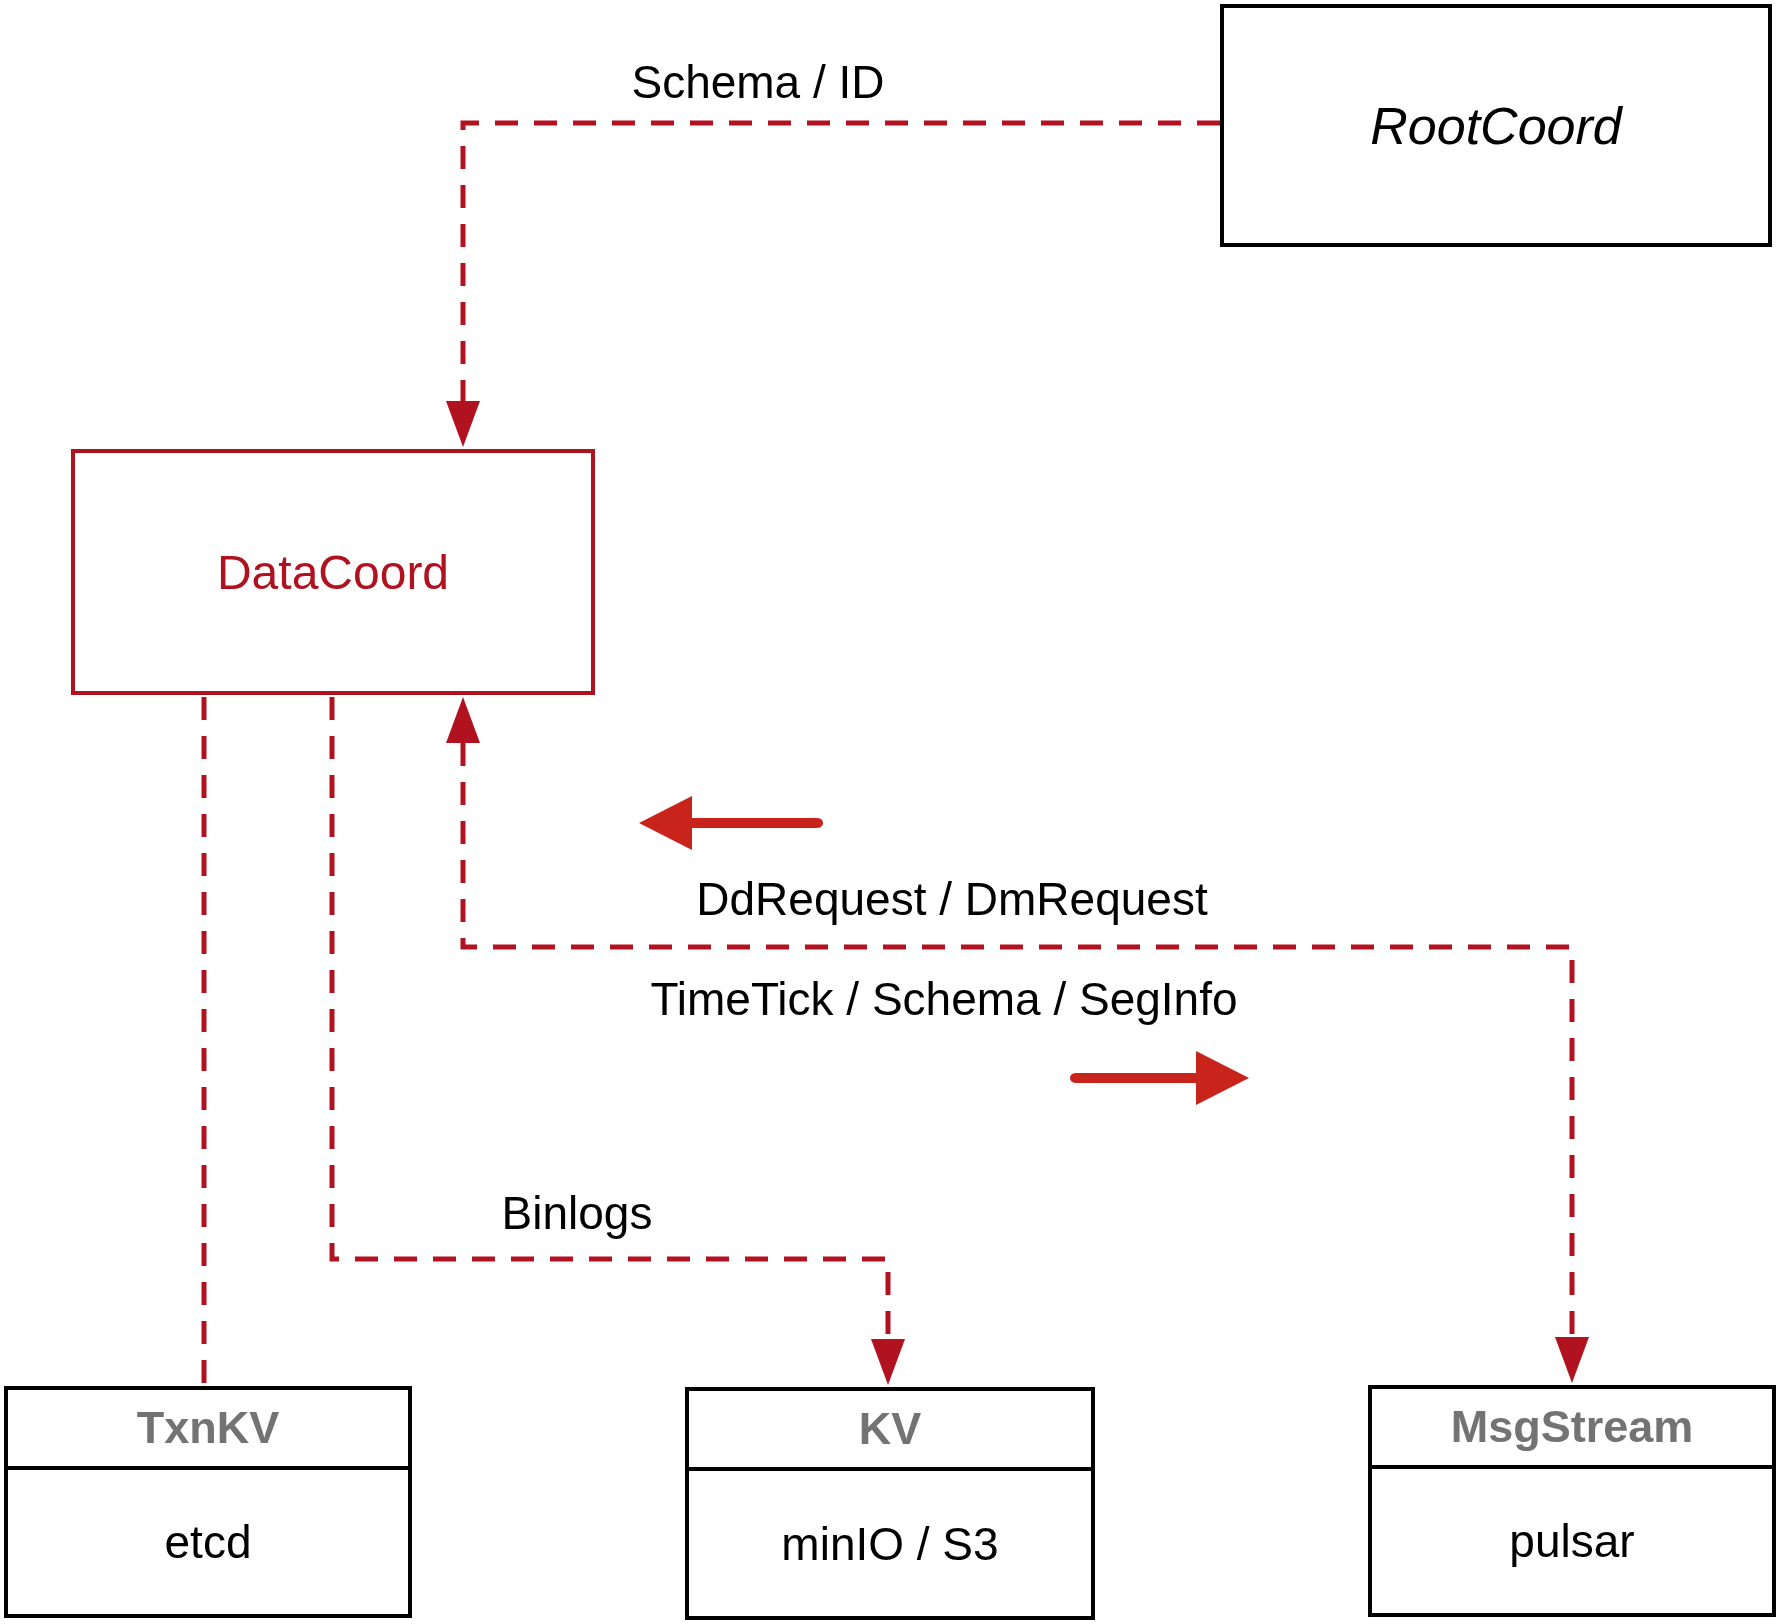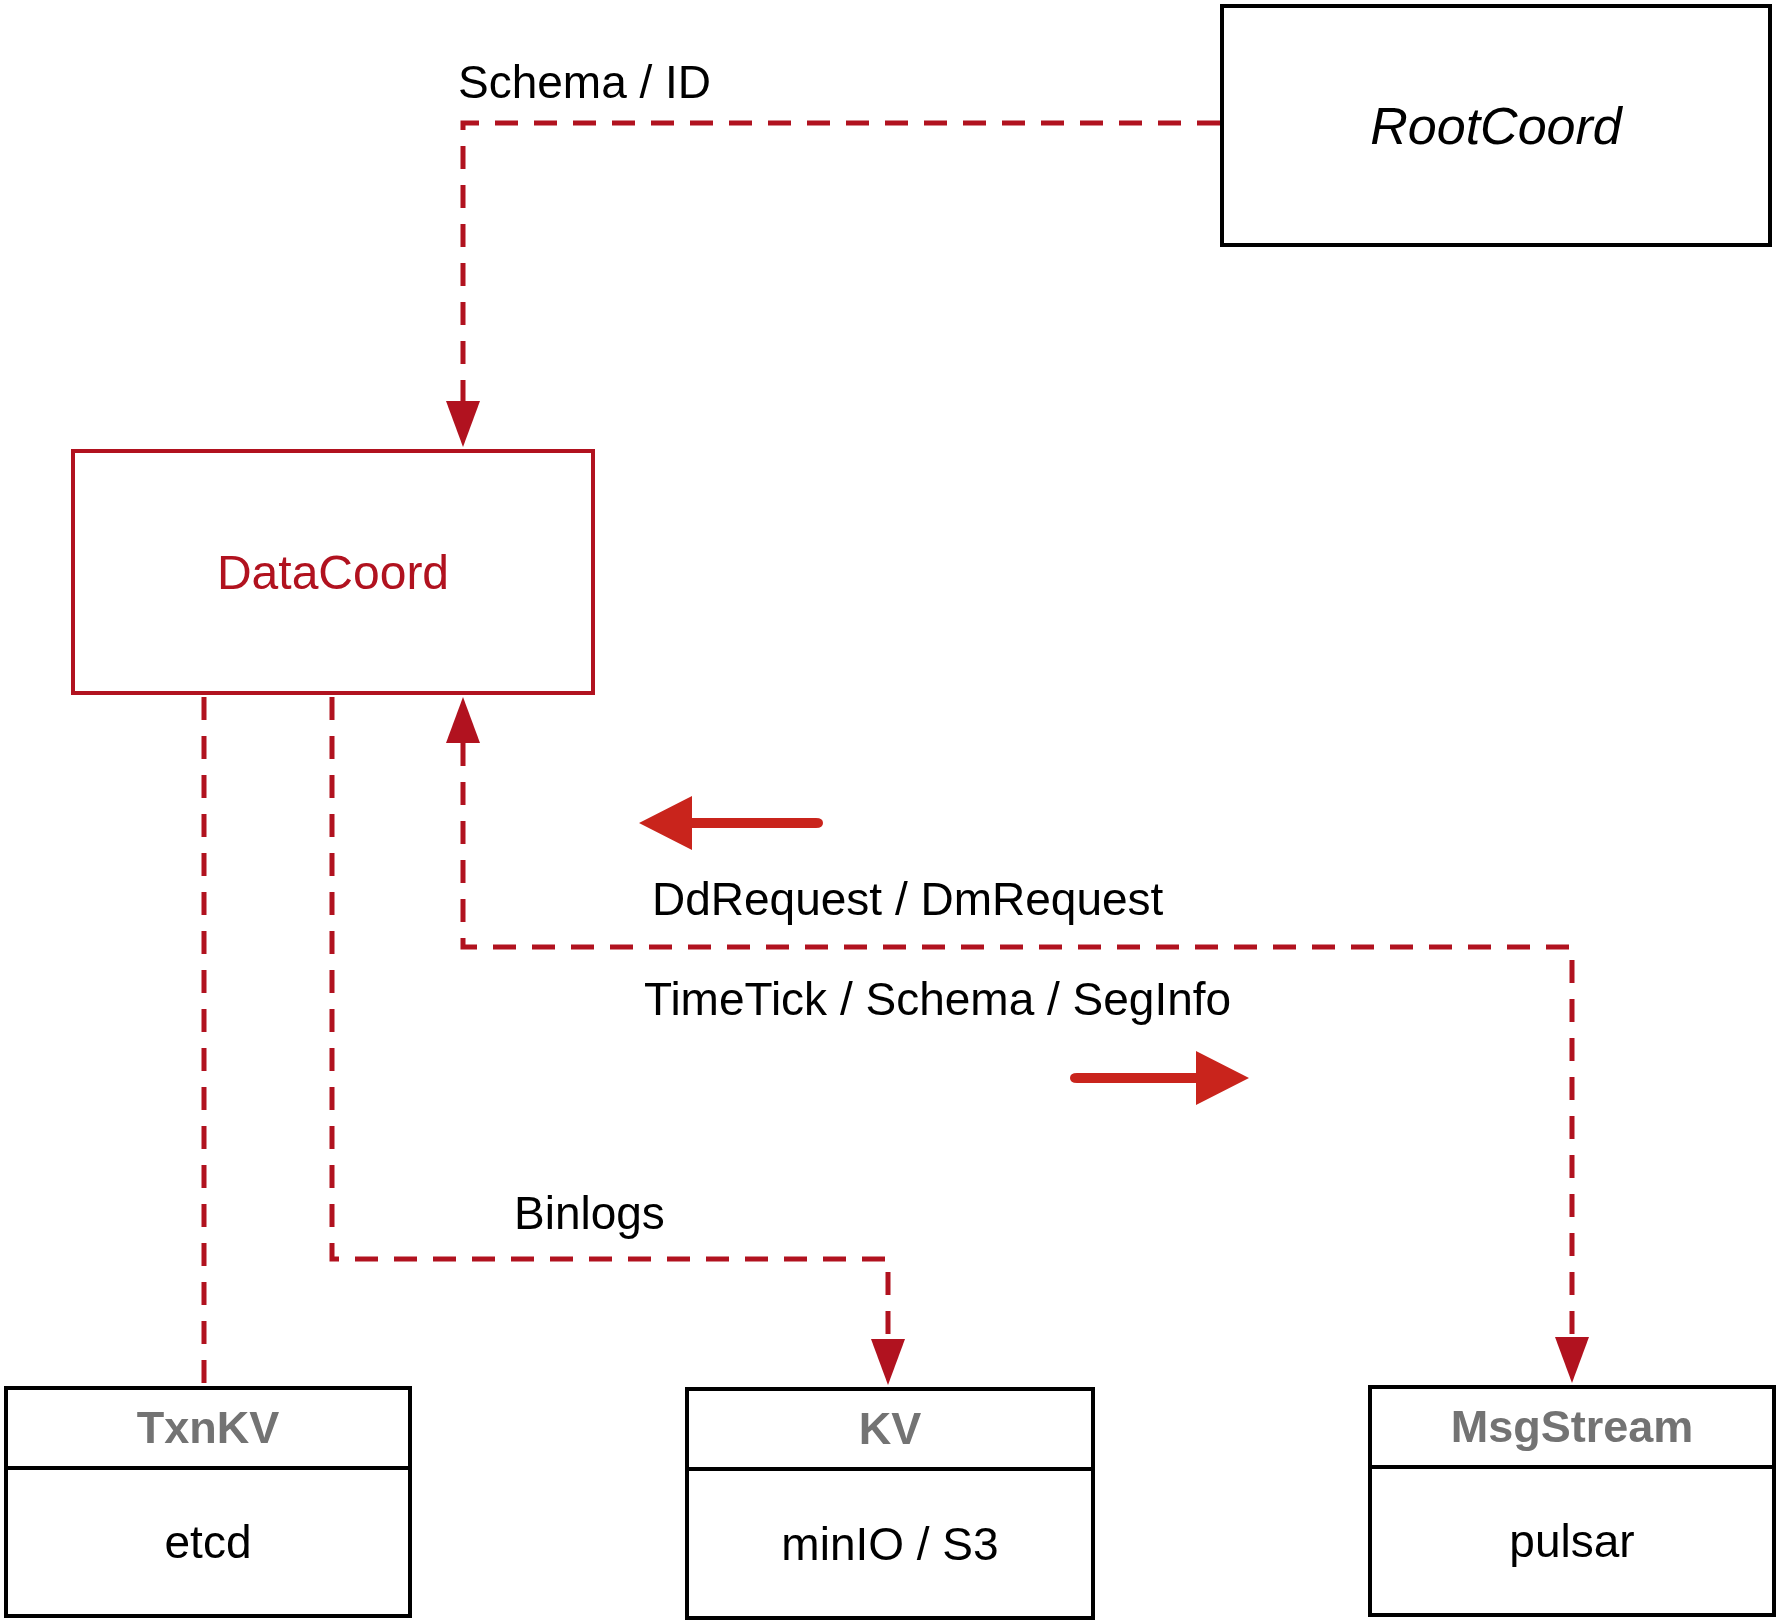--- a/index.html
+++ b/index.html
@@ -80,26 +80,27 @@
     font-size: 46px;
     color: #000000;
     line-height: 62px;
     text-align: center;
   }
 
   .edge-label {
     position: absolute;
     font-size: 46px;
     color: #000000;
+    text-align: center;
     white-space: nowrap;
   }
   .label-schema-id { left: 458px;  top: 55px;   width: 600px; }
   .label-ddrequest { left: 652px;  top: 872px;  width: 600px; }
   .label-timetick  { left: 644px;  top: 972px;  width: 600px; }
-  .label-binlogs   { left: 482px;  top: 1186px; width: 190px; text-align: left; margin-left: 32px; }
+  .label-binlogs   { left: 482px;  top: 1186px; width: 190px; text-align: center; }
 </style>
 </head>
 <body>
 
 <div class="canvas">
 
   <svg class="connector-layer" viewBox="0 0 1781 1624" xmlns="http://www.w3.org/2000/svg" fill="none">
 
     <path d="M 1220 123 H 463 V 402" stroke="#b1121f" stroke-width="5" stroke-dasharray="23 16"></path>
     <polygon points="463,447 446,401 480,401" fill="#b1121f"></polygon>

